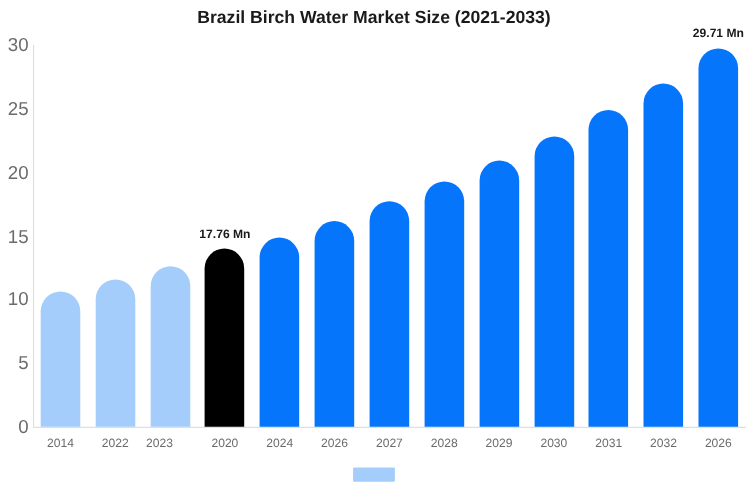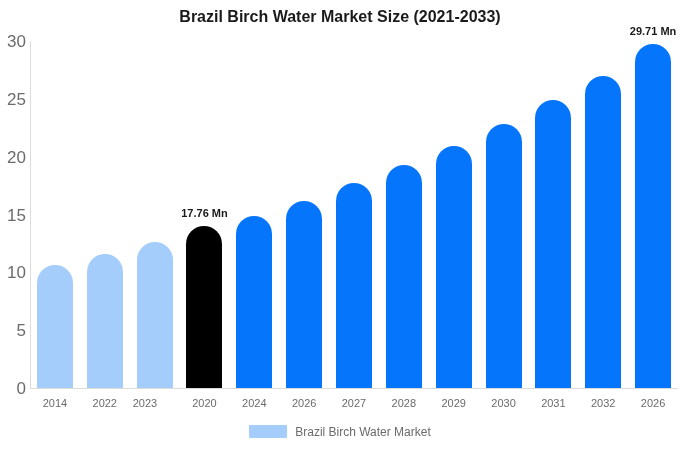--- a/index.html
+++ b/index.html
@@ -166,16 +166,15 @@
       <div class="x-tick" style="left: 498.385px; width: 50px;">2031</div>
       <div class="bar" style="left: 555.231px; width: 36px; height: 312.3px; background: rgb(5, 117, 251);"></div>
       <div class="x-tick" style="left: 548.231px; width: 50px;">2032</div>
       <div class="bar" style="left: 605.077px; width: 36px; height: 343.646px; background: rgb(5, 117, 251);"></div>
       <div class="bar-value-label" style="left: 578.077px; width: 90px; top: 26.3543px;">29.71 Mn</div>
       <div class="x-tick" style="left: 598.077px; width: 50px;">2026</div>
     </div>
 
   <div class="legend">
     <span class="legend-swatch" id="legend-swatch-0" style="background: rgb(165, 205, 251);"></span>
-    <span class="legend-label">Brazil Birch Water Market</span>
   </div>
 
 </div>
 
 </body></html>

